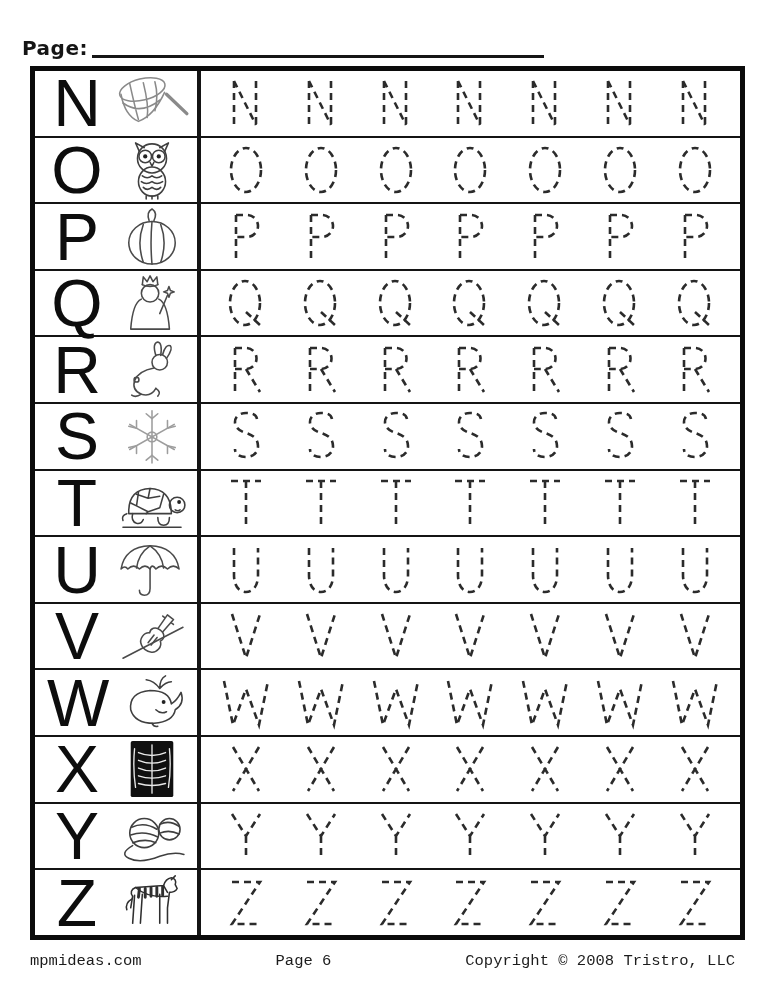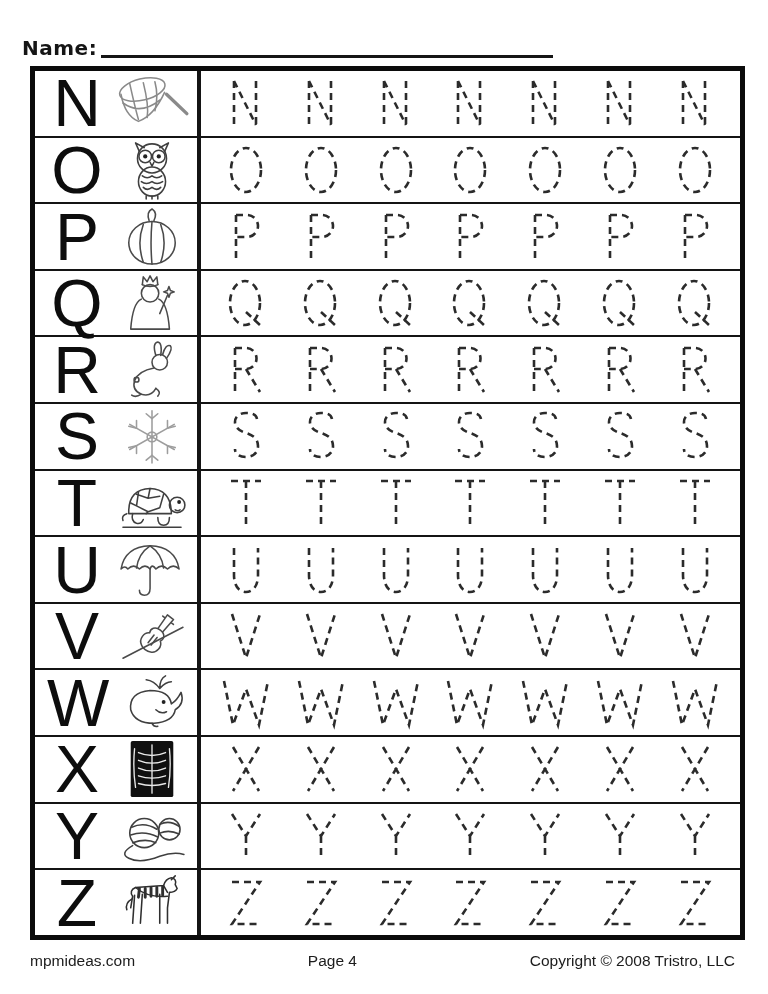--- a/index.html
+++ b/index.html
@@ -39,30 +39,30 @@
   .icon-box svg{display:block;}
   .cell-trace{
     flex:1 1 auto;display:flex;align-items:center;justify-content:space-around;
     padding:0 8px;min-width:0;
   }
   .trace-glyph{display:block;}
   
   .footer{
     position:absolute;left:30px;top:952px;width:705px;
     display:flex;justify-content:space-between;align-items:baseline;
-    font-family:Liberation Sans, sans-serif;font-size:15.5px;color:#1c1c1c;
+    font-family:Liberation Mono, monospace;font-size:15.5px;color:#1c1c1c;
   }
 </style>
 </head>
 <body>
 
 <div class="page">
 
   <div class="name-block">
-    <span class="name-label">Name:</span>
+    <span class="name-label">Page:</span>
     <span class="name-line"></span>
   </div>
 
   <div class="sheet">
 
   <div class="row">
         <div class="cell-left">
           <span class="solid-letter">N</span>
           <span class="icon-box">
             <svg width="86" height="60" viewBox="0 0 88 62" fill="none" stroke-width="1.6" stroke-linecap="round" stroke-linejoin="round">
@@ -757,17 +757,17 @@
             <svg class="trace-glyph" width="42" height="56" viewBox="0 0 42 56" fill="none" stroke="#2b2b2b" stroke-width="2.6" stroke-dasharray="7 5" stroke-linecap="butt">
               <path d="M7,7 H35 L7,49 H35"></path>
             </svg>
           </span>
         </div>
       </div>
     </div>
 
   <div class="footer">
     <span>mpmideas.com</span>
-    <span>Page 4</span>
+    <span>Page 6</span>
     <span>Copyright © 2008 Tristro, LLC</span>
   </div>
 
 </div>
 
 </body></html>

